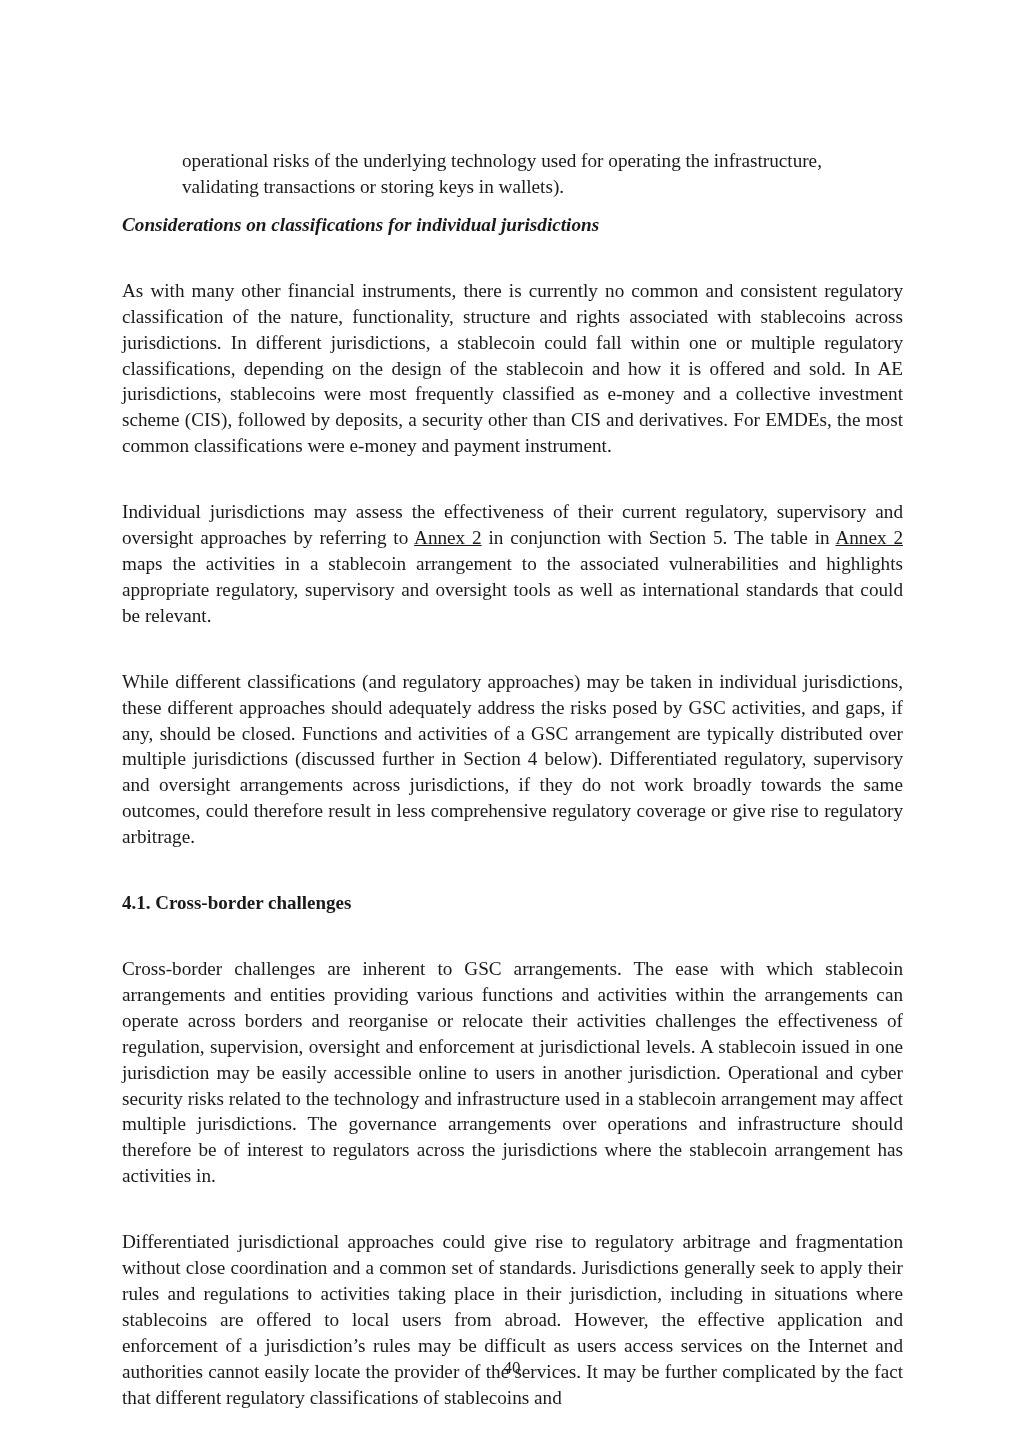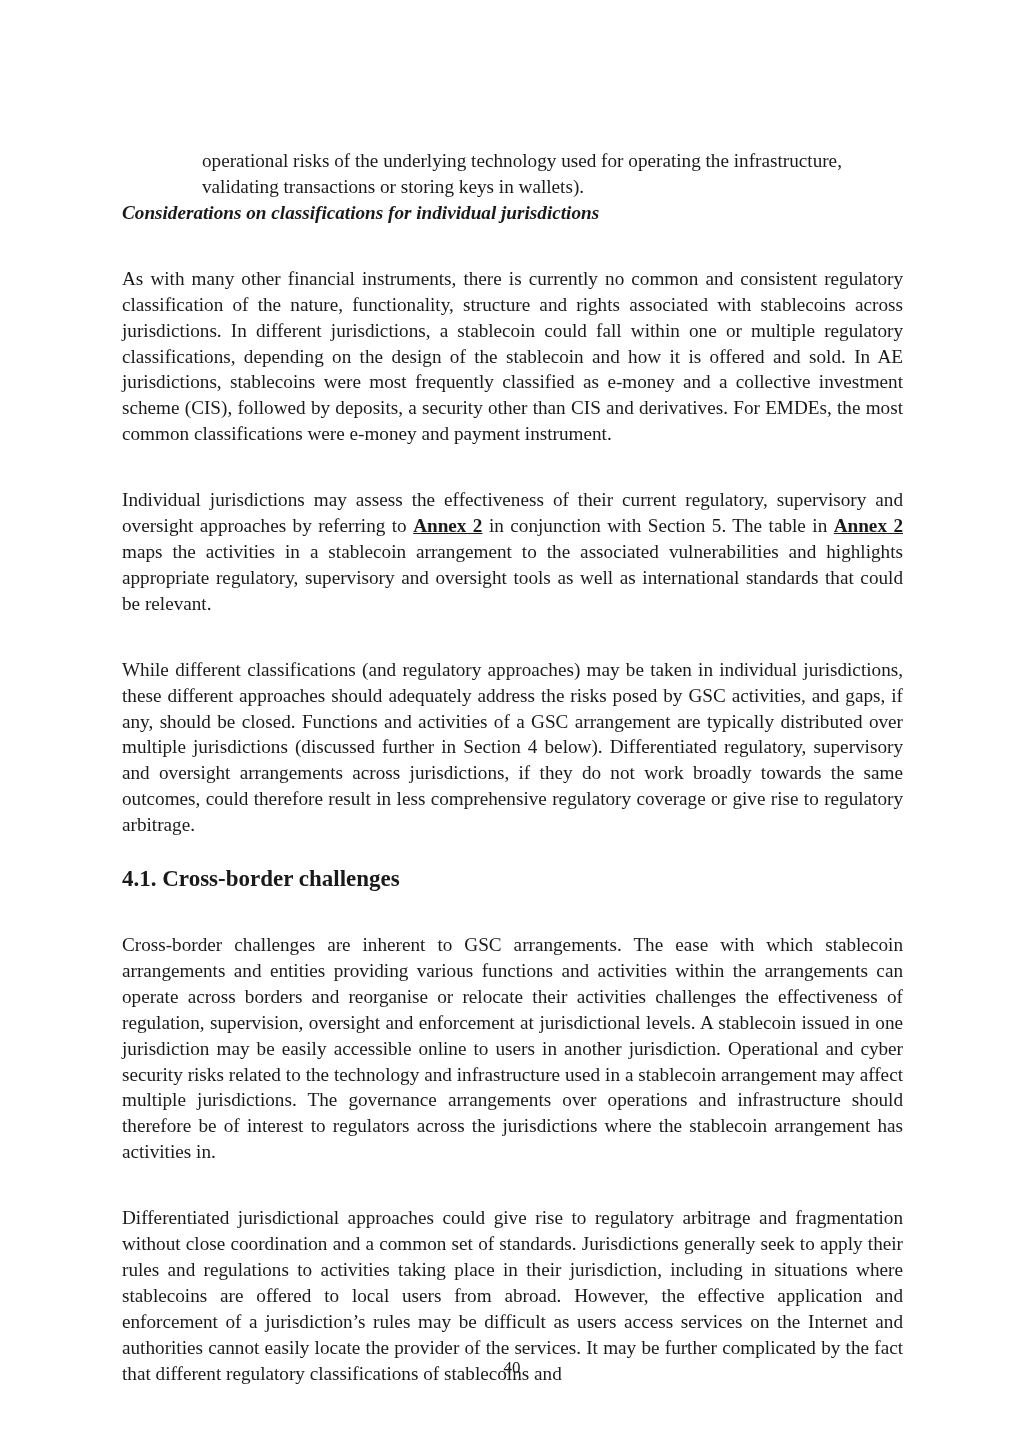--- a/index.html
+++ b/index.html
@@ -4,26 +4,26 @@
   <style>
     html, body { margin: 0; padding: 0; background: #ffffff; }
     body { width: 1024px; height: 1448px; position: relative; overflow: hidden; }
     .page {
       position: absolute; left: 0; top: 0; width: 1024px; height: 1448px;
       background: #ffffff; color: #1a1a1a;
       font-family: "Liberation Serif", serif;
     }
     .content { position: absolute; left: 122px; top: 148px; width: 781px; }
     p { margin: 0; font-size: 19.2px; line-height: 25.9px; text-align: justify; }
-    .bullet-cont { margin-left: 80px; text-align: left; }
-    .italic-heading { font-style: italic; font-weight: bold; font-size: 19.2px; line-height: 26px; margin-bottom: 10px; }
+    .bullet-cont { margin-left: 60px; text-align: left; }
+    .italic-heading { font-style: italic; font-weight: bold; font-size: 19.2px; line-height: 26px; margin-top: 12px; margin-bottom: 10px; }
     .para { margin-bottom: 13px; margin-top: 40px; }
     h1.section { font-size: 23.5px; font-weight: bold; margin: 32px 0 0 0; line-height: 30px; }
-    h2.subsection { font-size: 23px; font-weight: bold; margin: 28px 0 12px 0; line-height: 26px; }
-    .link { text-decoration: underline; font-weight: bold; }
+    h2.subsection { font-size: 19px; font-weight: bold; margin: 40px 0 12px 0; line-height: 26px; }
+    .link { text-decoration: underline; }
     .page-number { position: absolute; left: 0; width: 1024px; top: 1358px; text-align: center; font-size: 17px; font-family: "Liberation Serif", serif; }
   </style>
 </head>
 <body>
 
 <div class="page">
   <div class="content">
     <p class="bullet-cont">operational risks of the underlying technology used for operating the infrastructure, validating transactions or storing keys in wallets).</p>
 
     <div class="italic-heading">Considerations on classifications for individual jurisdictions</div>

